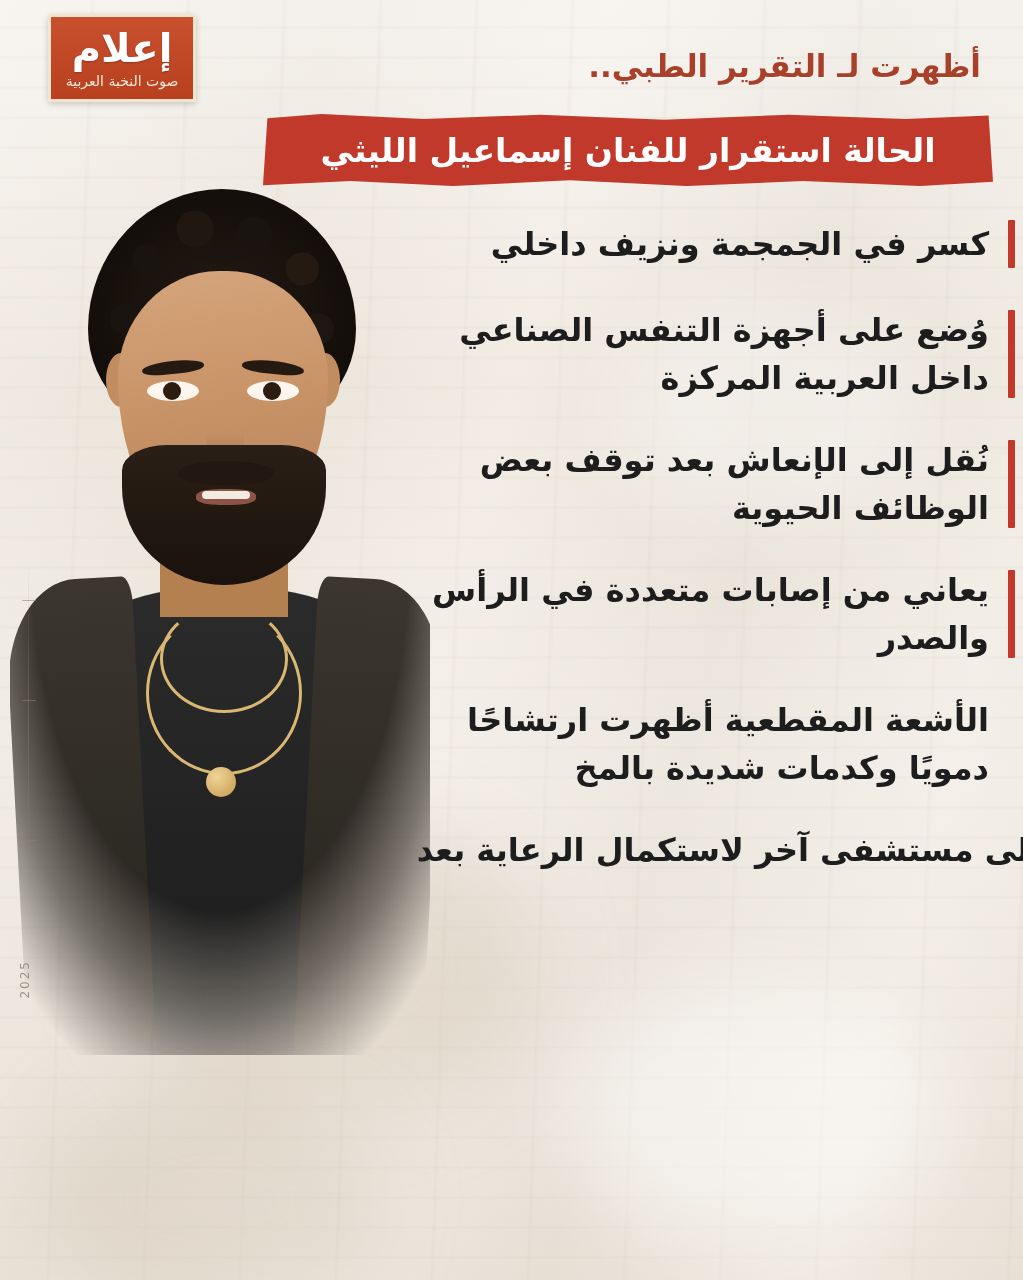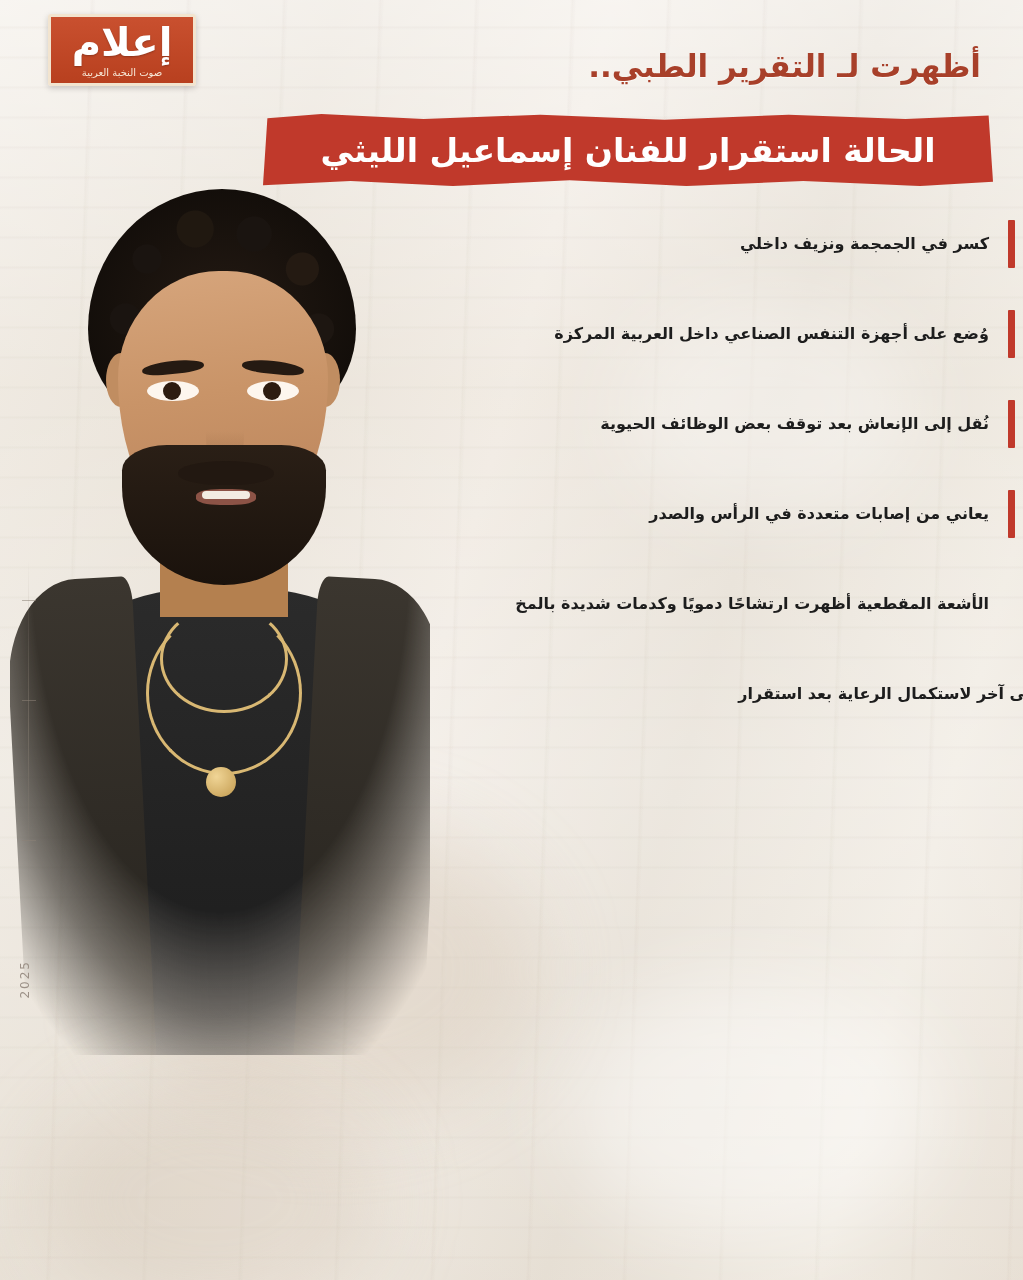--- a/index.html
+++ b/index.html
@@ -48,41 +48,41 @@
   .b2 { width: 380px; height: 260px; left: 560px; top: 980px; background: rgba(255,255,255,.45); }
   .b3 { width: 300px; height: 220px; left: 620px; top: 300px; background: rgba(255,255,255,.40); }
   .b4 { width: 340px; height: 240px; left: 40px; top: 1080px; background: rgba(198,182,163,.30); }
 
   
   .logo-box {
     position: absolute;
     left: 48px;
     top: 14px;
     width: 148px;
-    height: 72px;
+    height: 88px;
     background: linear-gradient(180deg, #c9502f 0%, #b8401f 100%);
     border: 3px solid #f2e4cf;
     border-radius: 3px;
     display: flex;
     flex-direction: column;
     align-items: center;
     justify-content: center;
     box-shadow: 0 2px 6px rgba(0,0,0,.18);
   }
   .logo-main {
     color: #ffffff;
     font-size: 40px;
     font-weight: bold;
     line-height: 1;
     letter-spacing: -1px;
     text-shadow: 0 1px 2px rgba(0,0,0,.25);
   }
   .logo-sub {
     color: #f7e9d8;
-    font-size: 10px;
+    font-size: 14px;
     margin-top: 5px;
     letter-spacing: .5px;
   }
 
   
   .kicker {
     position: absolute;
     right: 42px;
     top: 48px;
     color: #a8402a;
@@ -244,21 +244,21 @@
     position: absolute;
     right: 8px;
     top: 4px;
     bottom: 4px;
     width: 7px;
     background: #c0392b;
     border-radius: 1px;
   }
   .fact-text {
     color: #1d1d1d;
-    font-size: 16px;
+    font-size: 32px;
     font-weight: bold;
     line-height: 1.5;
     text-align: right;
     width: 100%;
     letter-spacing: -.2px;
   }
 
   
   .facts .fact:nth-child(6) { width: 830px; margin-right: -210px; }
   .facts .fact:nth-child(7) { width: 880px; margin-right: -260px; }

